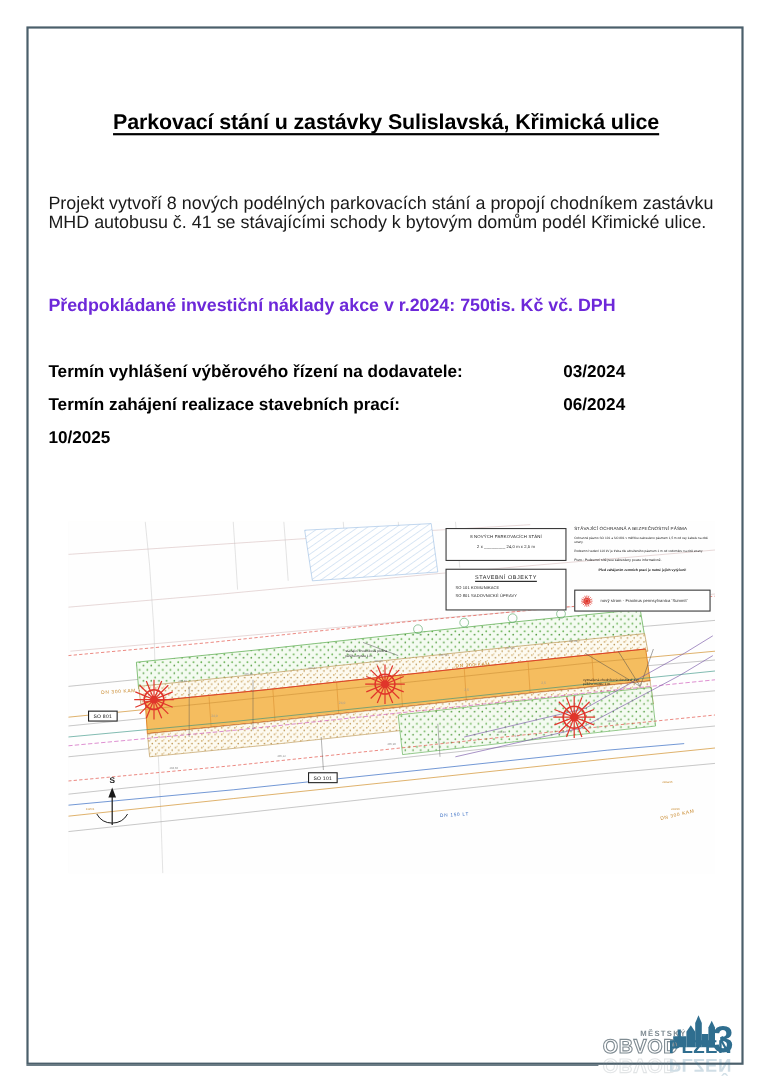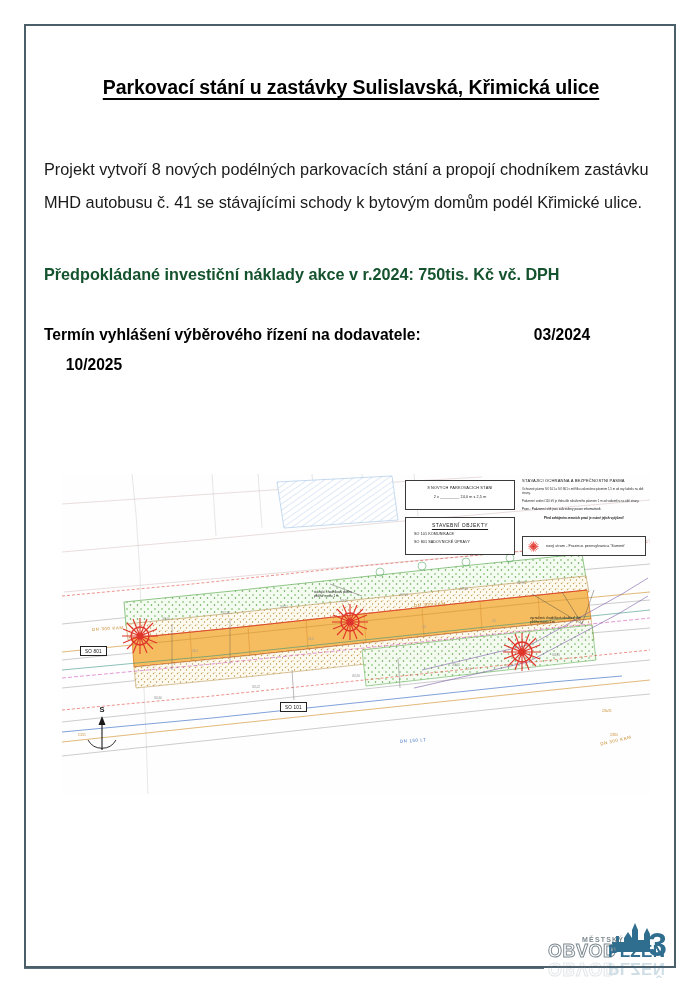--- a/index.html
+++ b/index.html
@@ -22,60 +22,60 @@
   .page-frame {
     position: absolute;
     left: 24px; top: 24px;
     width: 652px; height: 944px;
     border: 2px solid #4b5f6b;
     background: transparent;
     pointer-events: none;
   }
   .content {
     position: absolute;
-    left: 44px; top: 48px;
+    left: 44px; top: 72px;
     width: 614px;
   }
   h1.doc-title {
     font-size: 19.5px;
     font-weight: bold;
     text-align: center;
     margin: 28px 0 0 0;
     letter-spacing: -0.1px;
     color: #000;
     text-decoration: underline;
     text-underline-offset: 4px;
     text-decoration-thickness: 2px;
   }
   .intro {
     margin-top: 54px;
     font-size: 16.3px;
-    line-height: 33px;
+    line-height: 17px;
     color: #1a1a1a;
     max-width: 610px;
   }
   .costs {
-    margin-top: 46px;
+    margin-top: 58px;
     font-size: 16.2px;
     font-weight: bold;
-    color: #14532d;
+    color: #6d28d9;
   }
   .terms {
     margin-top: 42px;
   }
   .term-row {
     display: flex;
     align-items: baseline;
     font-size: 15.6px;
     font-weight: bold;
     color: #000;
     margin-bottom: 12px;
   }
   .term-label { width: 468px; }
-  .term-value { width: 100px; text-align: center; }
+  .term-value { width: 100px; text-align: left; }
 
   
   .drawing {
     position: absolute;
     left: 62px;
     top: 474px;
     width: 588px;
     height: 320px;
     background: #fdfdfc;
     overflow: hidden;
@@ -197,20 +197,24 @@
     <h1 class="doc-title">Parkovací stání u zastávky Sulislavská, Křimická ulice</h1>
 
     <p class="intro">Projekt vytvoří 8 nových podélných parkovacích stání a propojí chodníkem zastávku MHD autobusu č. 41 se stávajícími schody k bytovým domům podél Křimické ulice.</p>
 
     <p class="costs">Předpokládané investiční náklady akce v r.2024: 750tis. Kč vč. DPH</p>
 
     <div class="terms">
       <div class="term-row">
         <span class="term-label">Termín vyhlášení výběrového řízení na dodavatele:</span>
         <span class="term-value">03/2024</span>
+      </div>
+      <div class="term-row">
+        <span class="term-label">Termín zahájení realizace stavebních prací:</span>
+        <span class="term-value">06/2024</span>
       </div>
       <div class="term-row">
         <span class="term-value">10/2025</span>
       </div>
     </div>
 
   </div>
 
   <div class="drawing">
 

